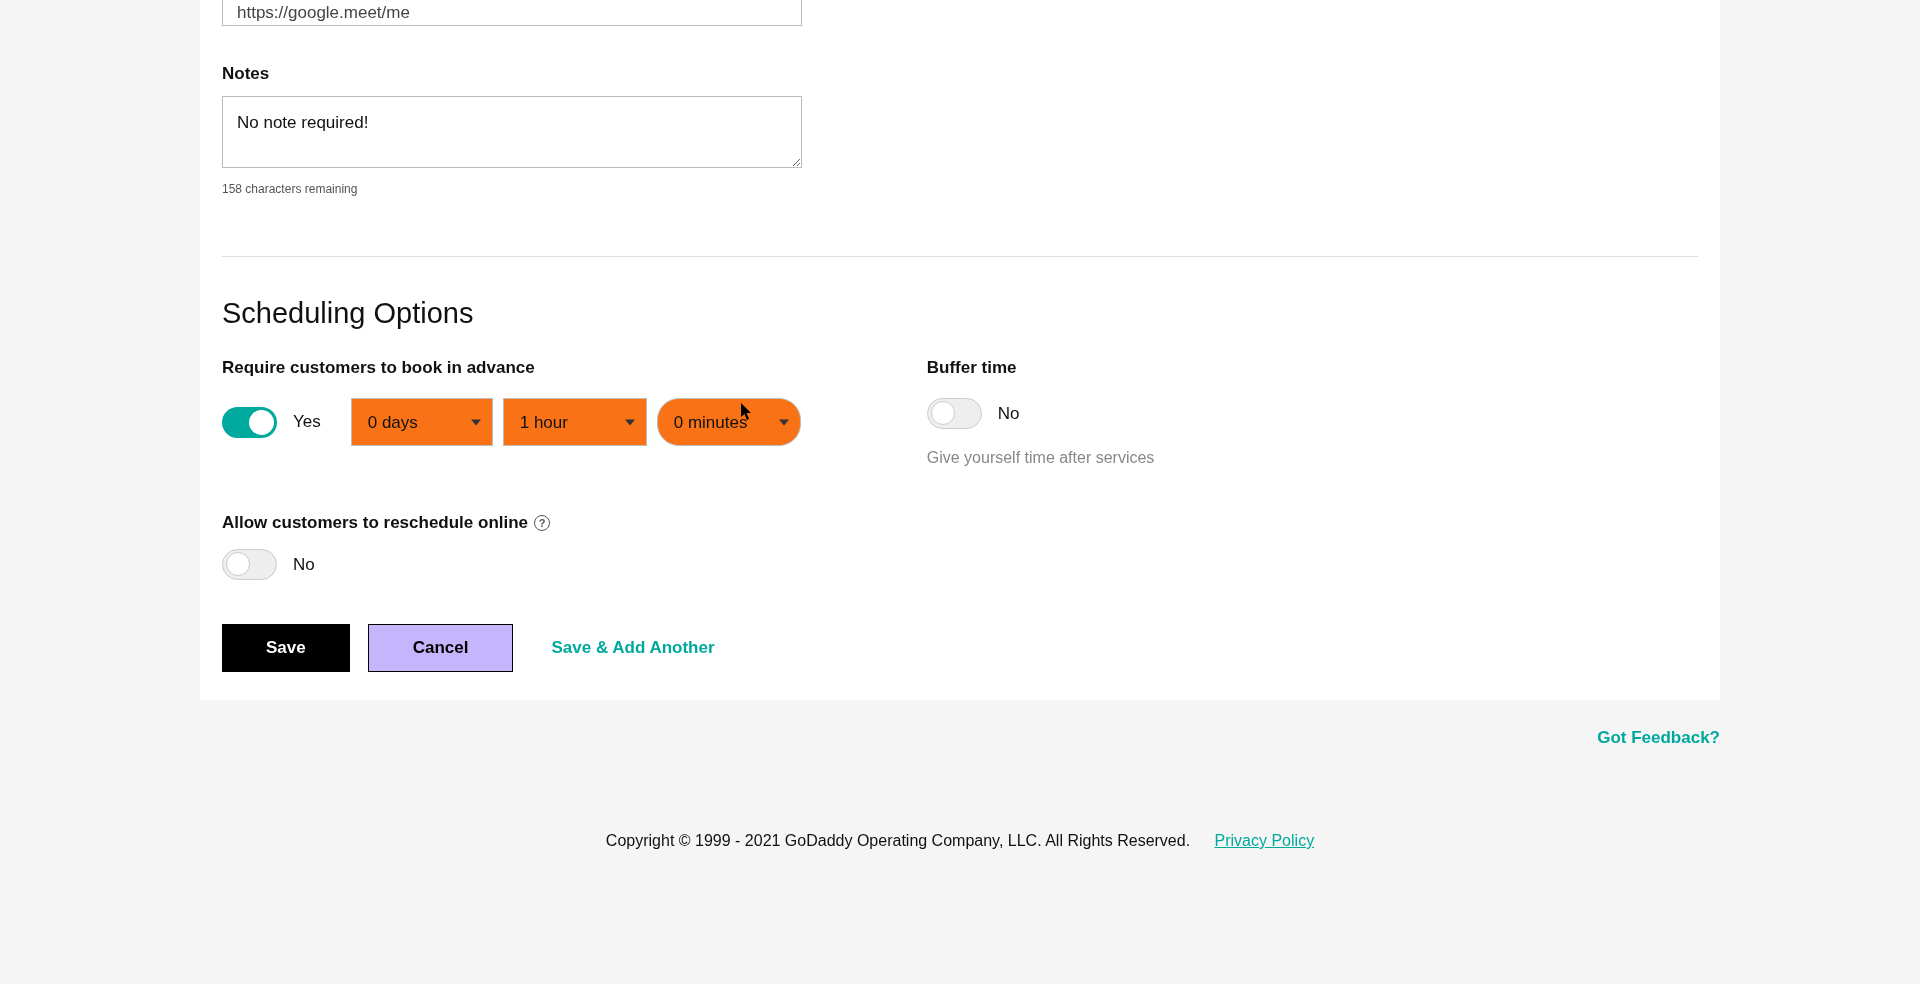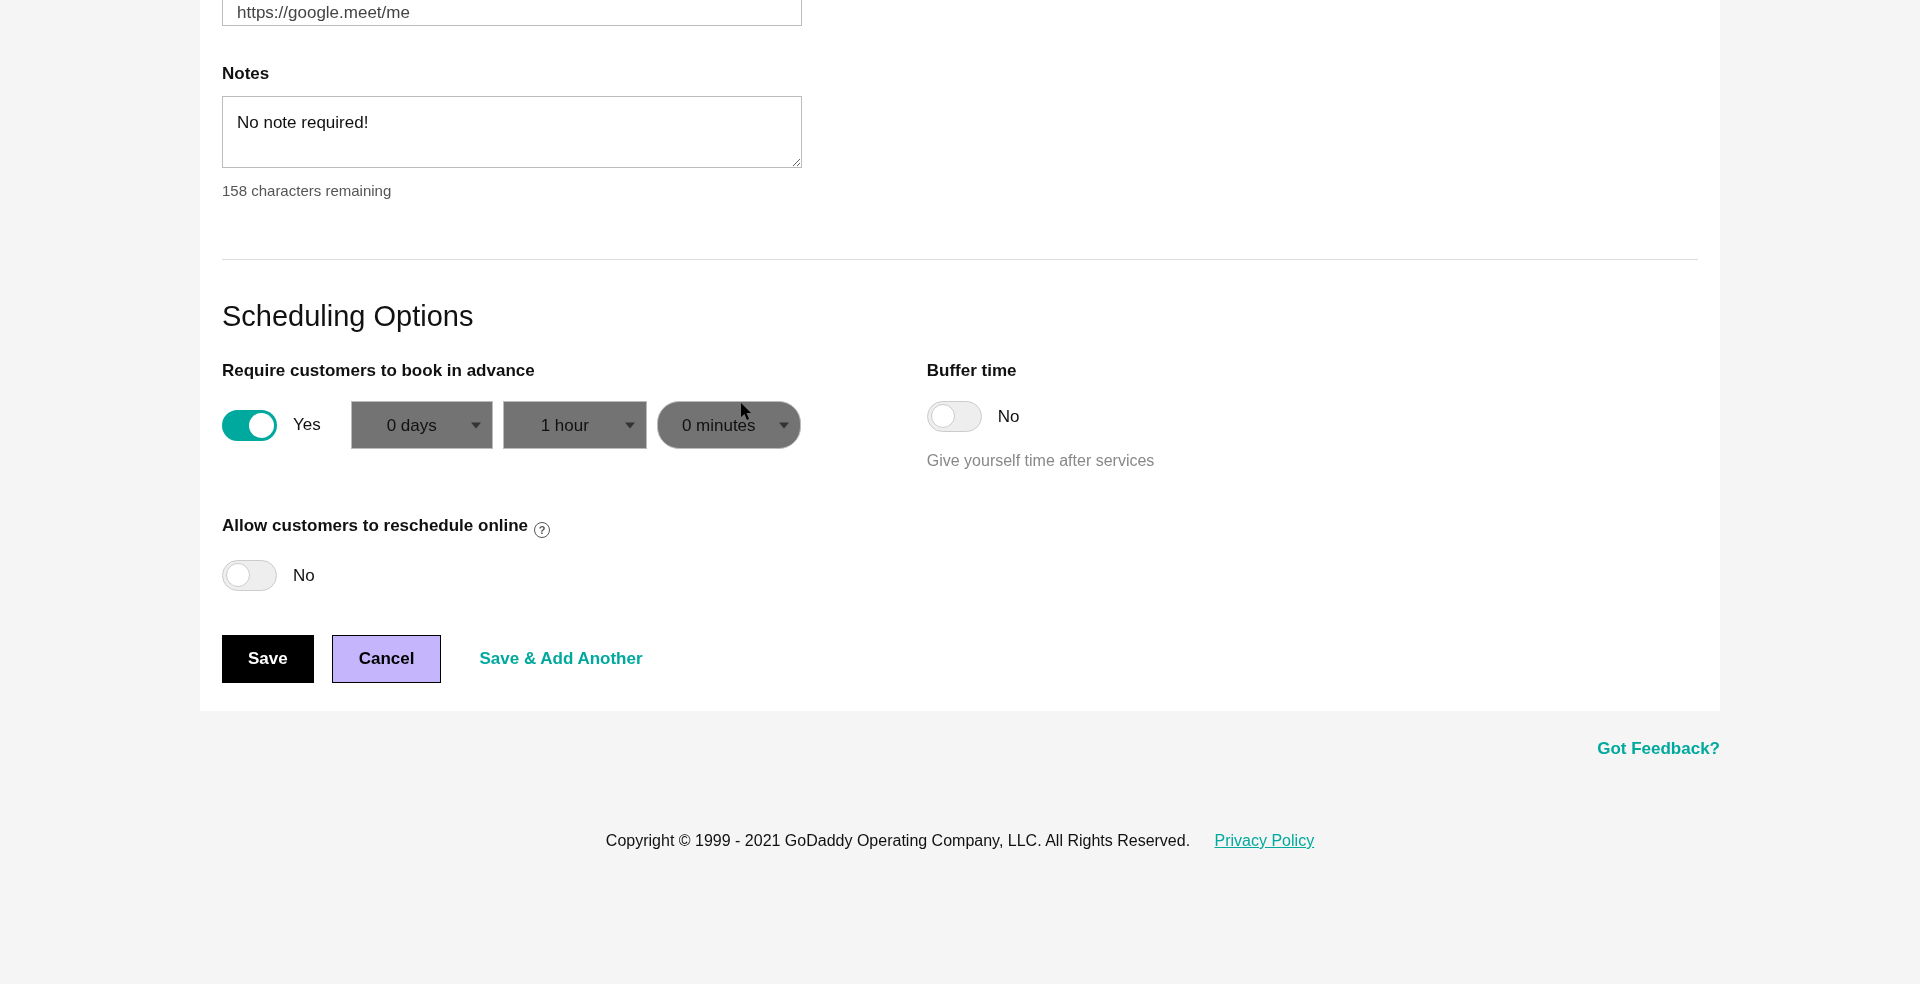--- a/index.html
+++ b/index.html
@@ -45,21 +45,21 @@
       width: 580px;
       height: 72px;
       border: 1px solid #bbb;
       padding: 16px 14px;
       font-size: 17px;
       font-family: inherit;
       resize: both;
       color: #111;
     }
     .char-remaining {
-      font-size: 15px;
+      font-size: 12px;
       color: #555;
       margin-top: 10px;
     }
     .divider {
       border: none;
       border-top: 1px solid #ddd;
       margin: 60px 0 40px 0;
     }
     .section-heading {
       font-size: 29px;
@@ -122,28 +122,27 @@
     .selects-row {
       display: flex;
       gap: 10px;
       align-items: center;
     }
     .select {
       height: 48px;
       border: 1px solid #bbb;
       padding: 0 36px 0 16px;
       font-size: 17px;
-      background: #737373;
+      background: #f97316;
       appearance: none;
       -webkit-appearance: none;
       position: relative;
       cursor: pointer;
       font-family: inherit;
       color: #111;
-      text-align: center;
     }
     .select-wrap {
       position: relative;
       display: inline-block;
     }
     .select-wrap::after {
       content: "";
       position: absolute;
       right: 12px;
       top: 50%;
@@ -185,21 +184,21 @@
       cursor: pointer;
     }
     .button-row {
       display: flex;
       align-items: center;
       gap: 18px;
       margin-top: 44px;
     }
     .btn {
       height: 48px;
-      padding: 0 26px;
+      padding: 0 44px;
       font-size: 17px;
       font-weight: 600;
       cursor: pointer;
       border: none;
       font-family: inherit;
     }
     .btn-save {
       background: #000;
       color: #fff;
     }
@@ -312,21 +311,21 @@
               <div class="toggle-knob"></div>
             </div>
             <span class="toggle-label">No</span>
           </div>
           <div class="helper-text">Give yourself time after services</div>
         </div>
       </div>
 
       <div class="reschedule-block">
         <div class="label-with-icon" style="margin-bottom:16px;">
-          <label class="field-label" style="margin-bottom:8px;">Allow customers to reschedule online</label>
+          <label class="field-label" style="margin-bottom:0;">Allow customers to reschedule online</label>
           <span class="help-icon">?</span>
         </div>
         <div class="toggle-row">
           <div class="toggle off">
             <div class="toggle-knob"></div>
           </div>
           <span class="toggle-label">No</span>
         </div>
       </div>
 

